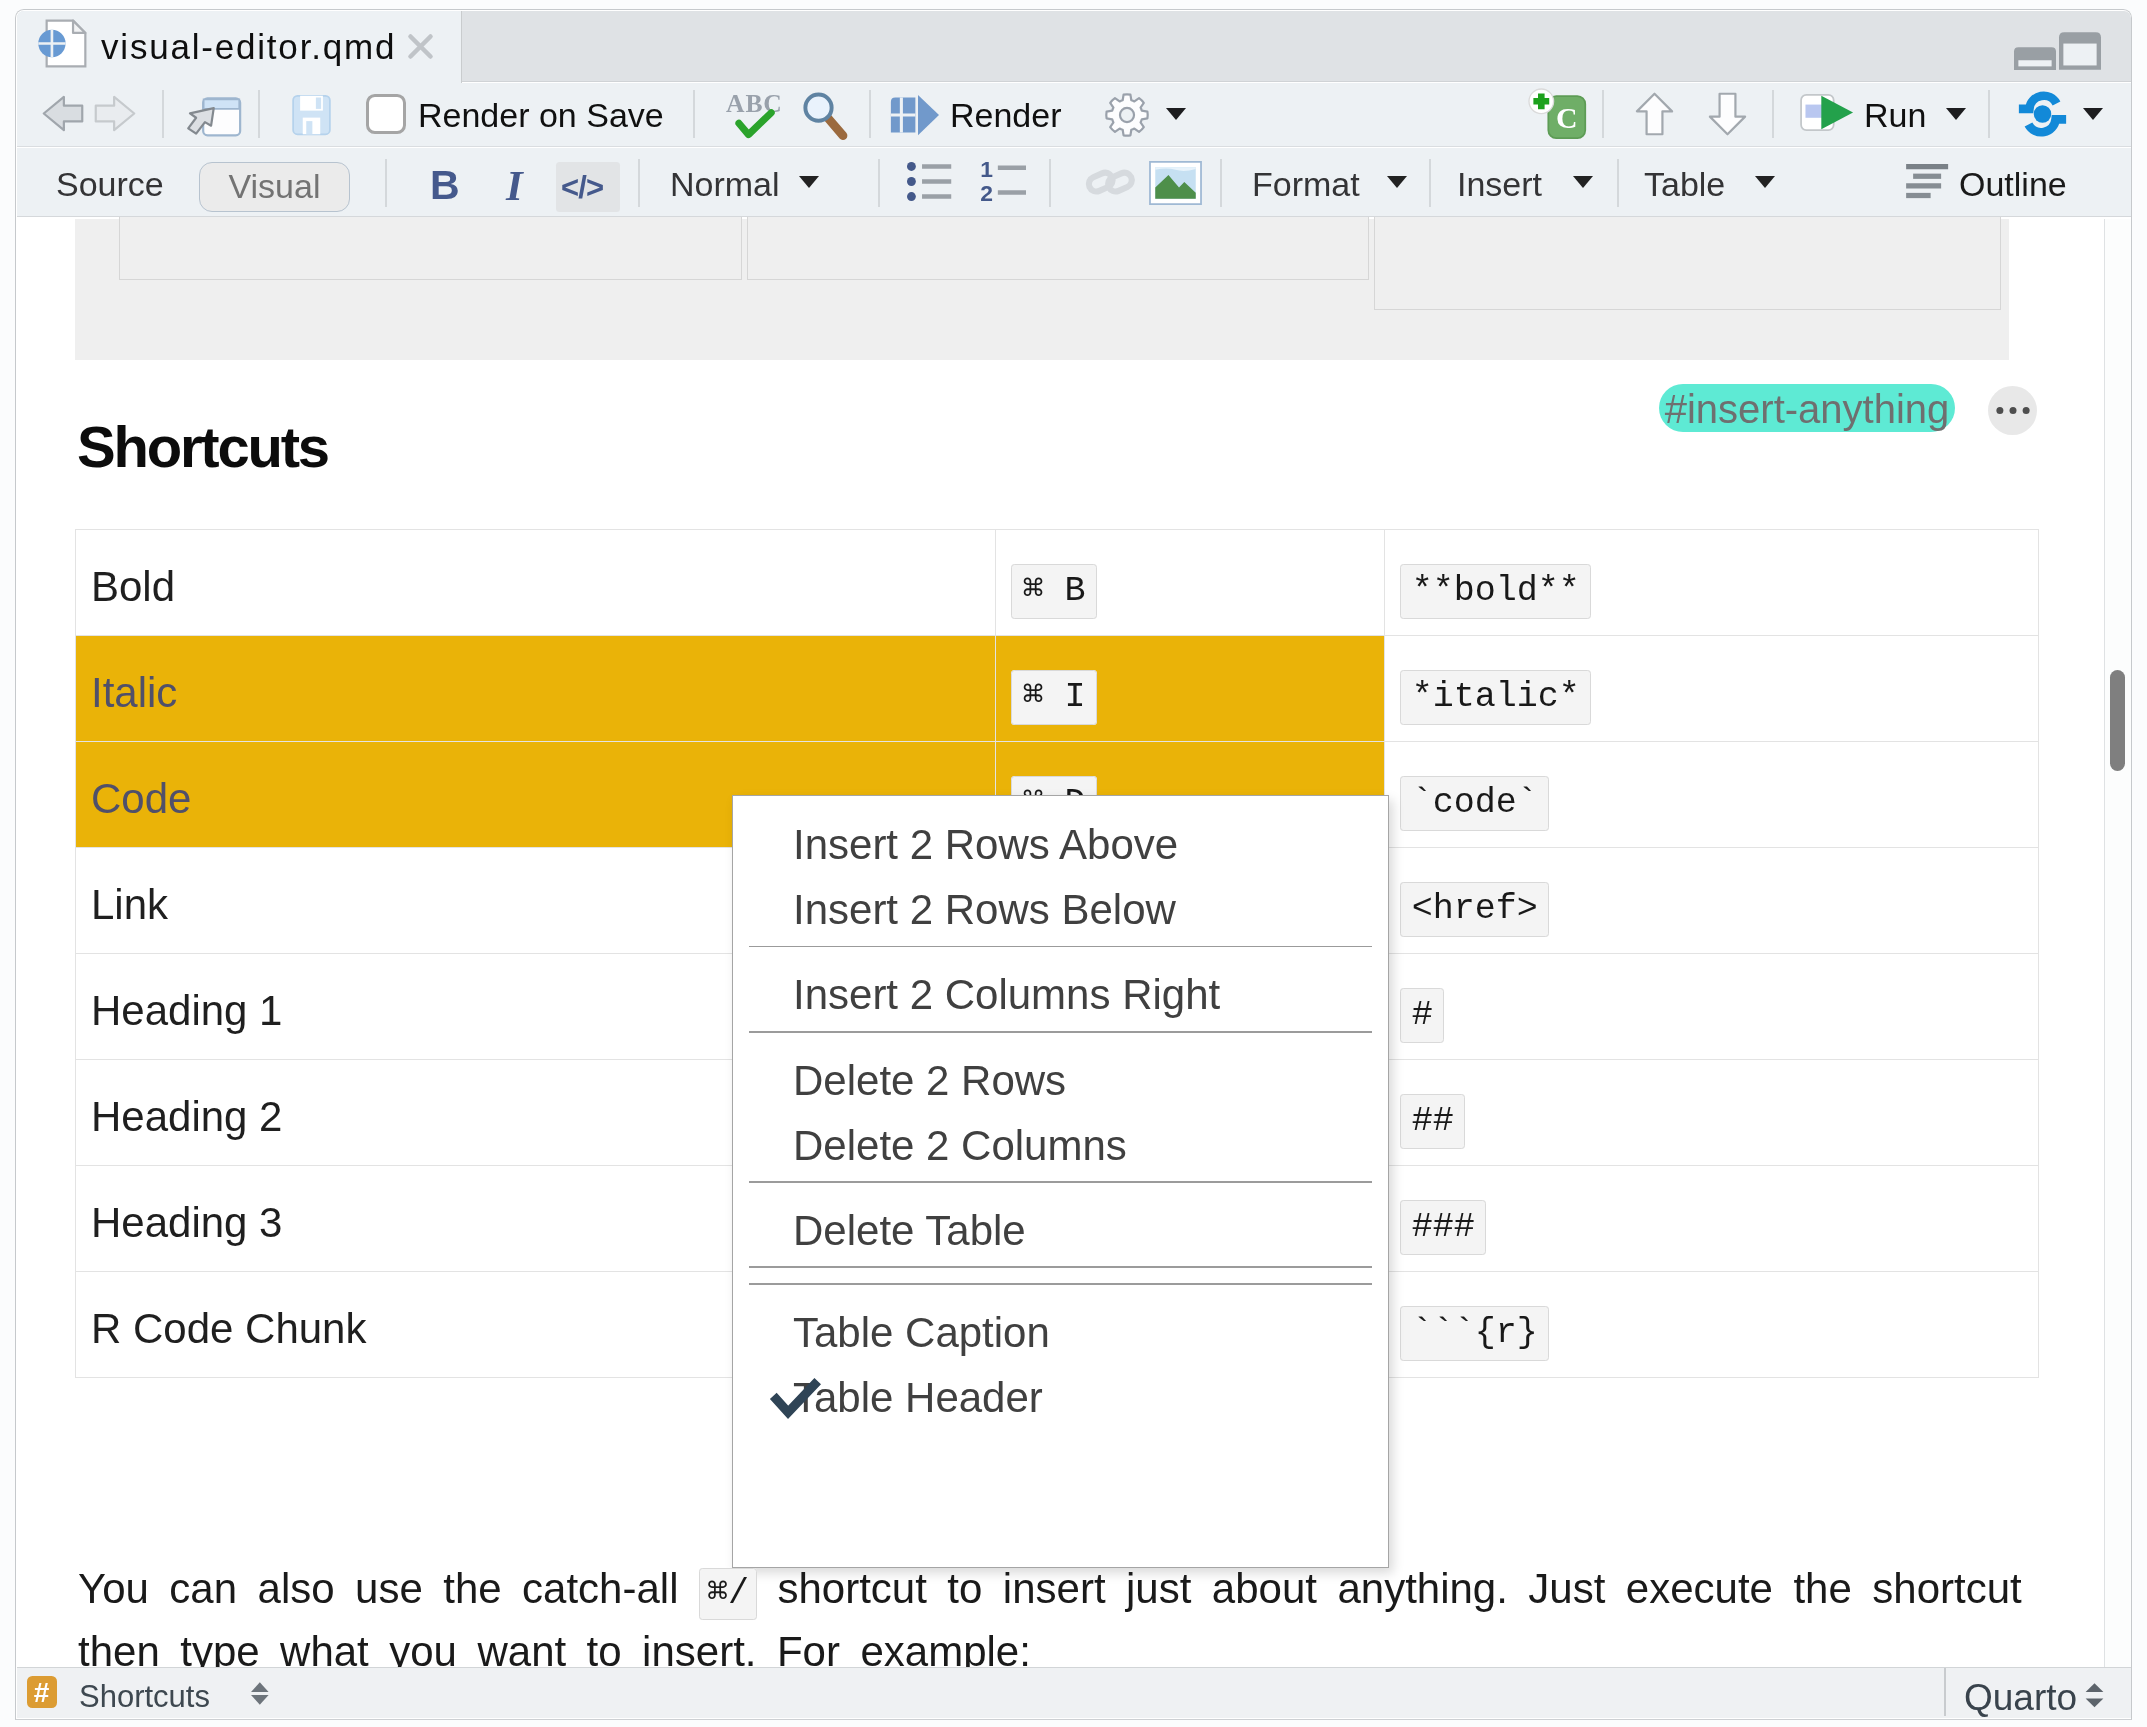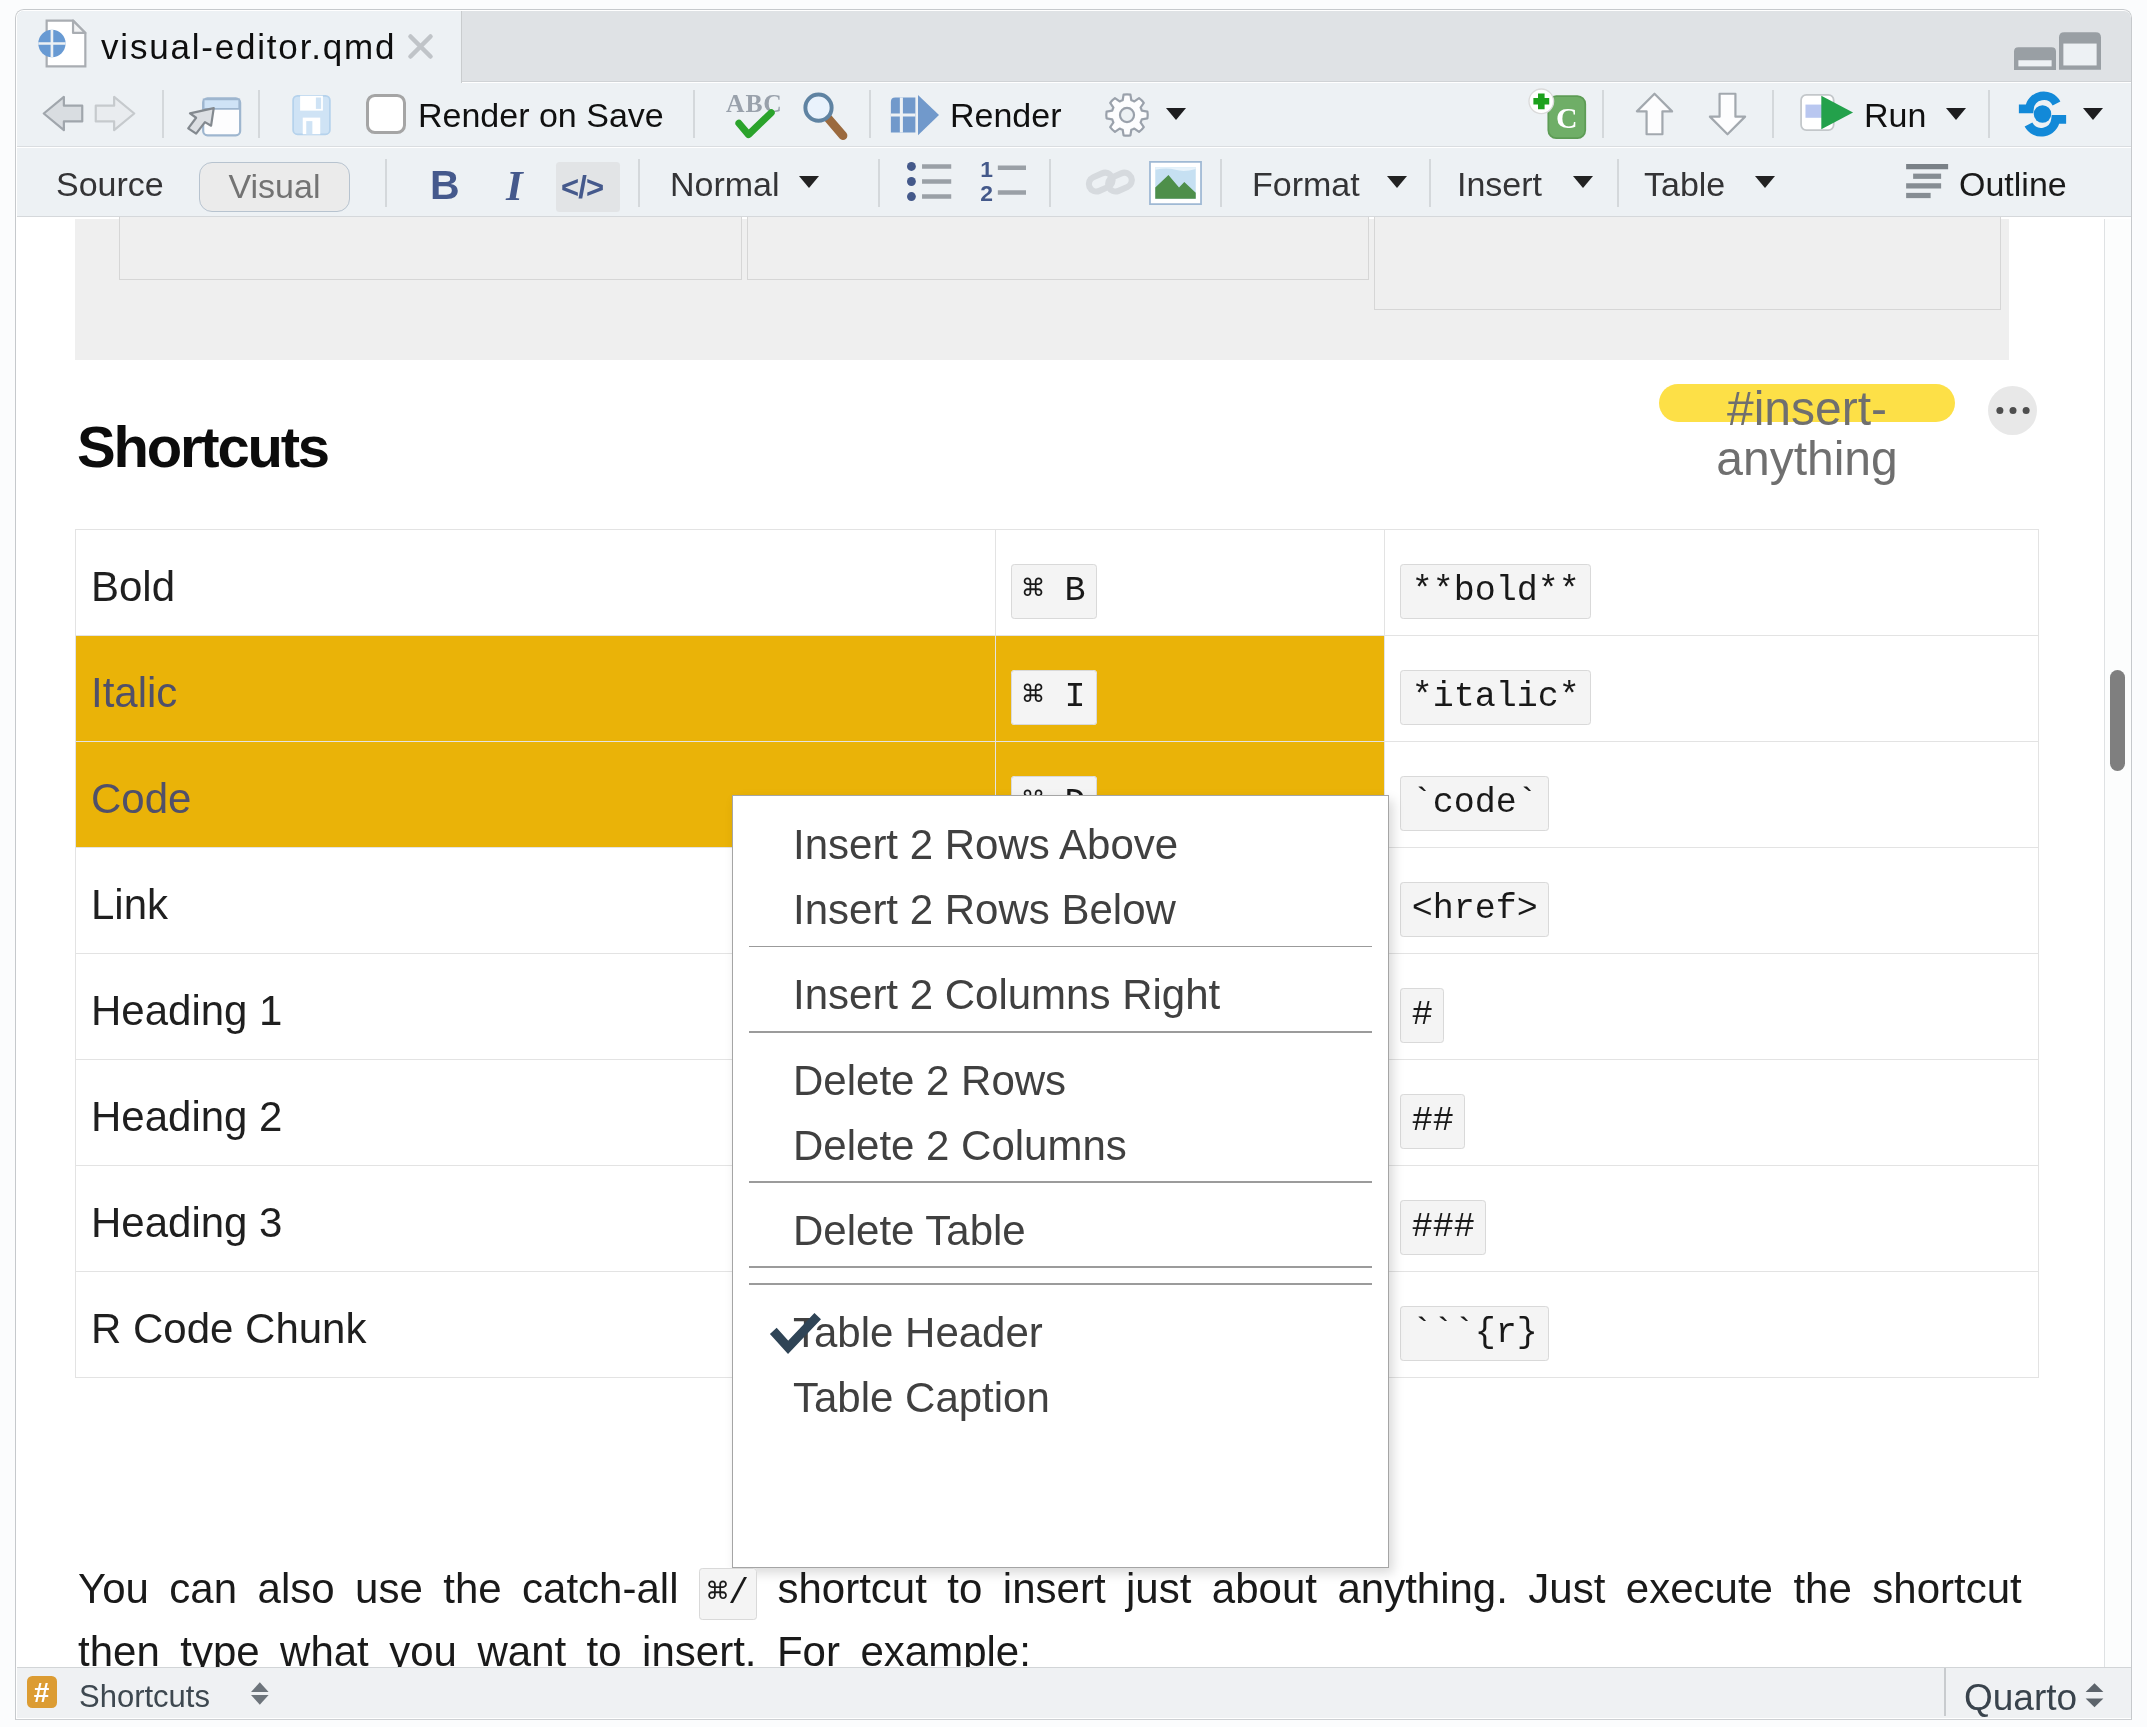--- a/index.html
+++ b/index.html
@@ -28,21 +28,21 @@
 
 #content { left:17px; top:219px; width:2087px; height:1448px; background:#fff; }
 #scrollgutter { left:2104px; top:219px; width:26.5px; height:1448px; background:#fcfdfd; border-left:1.8px solid #dfe2e4; }
 #thumb { left:2110px; top:670px; width:15px; height:101px; background:#7f7f7f; border-radius:8px; }
 
 
 #grayimg { left:75px; top:219px; width:1934px; height:141px; background:#efefef; }
 .gbox { position:absolute; background:#efefef; border:1.8px solid #d6d6d6; border-top:none; }
 
 
-#pill { left:1659px; top:384px; width:296px; height:38px; background:#fde047; border-radius:25.6px; color:#6f6f6f; font-size:48px; text-align:center; line-height:50px; }
+#pill { left:1659px; top:384px; width:296px; height:48px; background:#5eead4; border-radius:25.6px; color:#6f6f6f; font-size:40px; text-align:center; line-height:50px; }
 #dots { left:1988px; top:386px; width:49px; height:49px; background:#e8e8e8; border-radius:50%; }
 
 #h2 { left:77px; top:413px; font-size:58px; font-weight:bold; color:#0c0c0c; letter-spacing:-2.2px; }
 
 
 table { border-collapse:collapse; }
 #shtable { left:75px; top:529px; width:1964px; }
 #shtable th, #shtable td { border:1.8px solid #e3e3e3; font-weight:normal; text-align:left; vertical-align:middle; padding:0 0 0 15px; }
 #shtable th { font-weight:bold; font-size:42px; color:#0d0d0d; height:101px; }
 #shtable td { font-size:42px; color:#1f1f1f; height:106px; padding-top:8.8px; }
@@ -279,26 +279,26 @@
     <div class="mi">Insert 2 Rows Below</div>
     <div class="msep"></div>
     <div class="mi">Insert 2 Columns Right</div>
     <div class="msep"></div>
     <div class="mi">Delete 2 Rows</div>
     <div class="mi">Delete 2 Columns</div>
     <div class="msep"></div>
     <div class="mi">Delete Table</div>
     <div class="msep"></div>
     <div class="msep"></div>
+    <div class="mi">Table Caption</div>
     <div class="mi">Table Header
       <svg style="left:37px; top:12.4px;" width="51" height="41" viewBox="0 0 62 48">
         <path d="M4 22 L22 42 L58 4" fill="none" stroke="#2f4456" stroke-width="11" stroke-linecap="butt"></path>
       </svg>
     </div>
-    <div class="mi">Table Caption</div>
   </div>
 
   <div class="abs" id="para">You can also use the catch-all <kbd style="font-size:35px; padding:5.3px 7px;">⌘/</kbd> shortcut to insert just about anything. Just execute the shortcut<br>then type what you want to insert. For example:</div>
 
   <div class="abs" id="status"></div>
   <div class="abs" id="qsep"></div>
   <div class="abs" style="left:26.5px; top:1676px; width:30px; height:32px; background:#dc9c33; border-radius:5.3px; color:#fff; font-weight:bold; font-size:28px; text-align:center; line-height:33px;">#</div>
   <div class="sbtext abs" style="left:79px; top:1679px; font-size:31px;">Shortcuts</div>
   <svg class="abs" style="left:251px; top:1682px;" width="17.6" height="23" viewBox="0 0 22 28">
     <path d="M11 0 L22 12 H0 Z" fill="#6d747b"></path>

